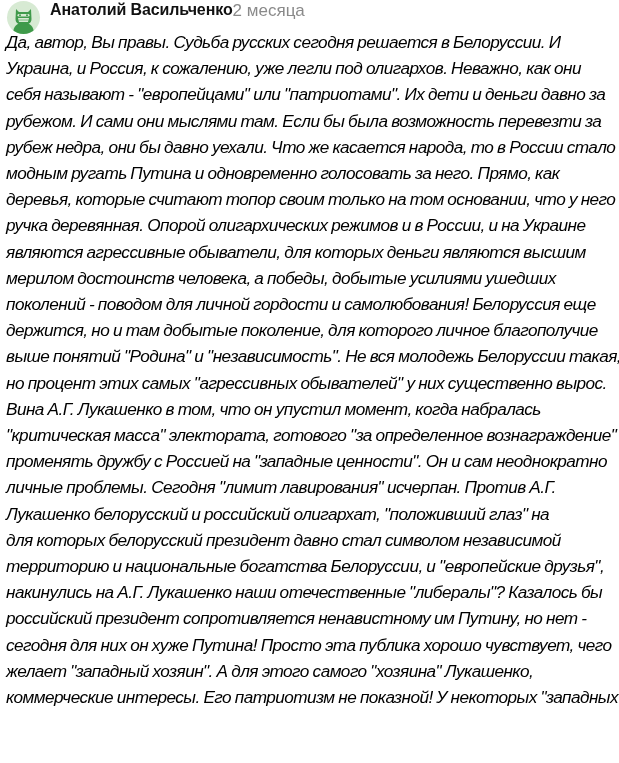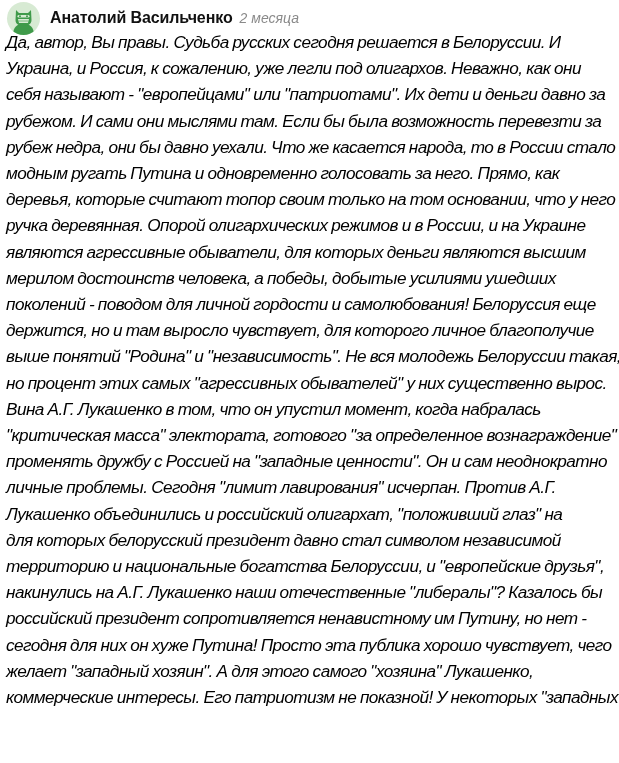--- a/index.html
+++ b/index.html
@@ -18,21 +18,20 @@
       position: relative;
       width: 619px;
       height: 763px;
     }
     .header {
       position: absolute;
       left: 7px;
       top: 1px;
       height: 34px;
       display: flex;
-      align-items: center;
     }
     .avatar {
       width: 33px;
       height: 33px;
       border-radius: 50%;
       background: #d7ead3;
       display: flex;
       align-items: center;
       justify-content: center;
       overflow: hidden;
@@ -40,24 +39,22 @@
     }
     .author {
       margin-left: 10px;
       font-weight: bold;
       font-size: 16px;
       color: #111111;
       cursor: pointer;
       letter-spacing: -0.1px;
     }
     .time {
-      margin-left: 7px;
-      font-size: 14px;
+      font-size: 17px;
       color: #8a8a8a;
-      font-style: italic;
     }
     .body-text {
       position: absolute;
       left: 6px;
       top: 29px;
       width: 612px;
       font-size: 17.2px;
       line-height: 26.2px;
       letter-spacing: -0.55px;
       word-spacing: -0.5px;
@@ -98,28 +95,28 @@
     <span class="line">Украина, и Россия, к сожалению, уже легли под олигархов. Неважно, как они</span>
     <span class="line">себя называют - "европейцами" или "патриотами". Их дети и деньги давно за</span>
     <span class="line">рубежом. И сами они мыслями там. Если бы была возможность перевезти за</span>
     <span class="line">рубеж недра, они бы давно уехали. Что же касается народа, то в России стало</span>
     <span class="line">модным ругать Путина и одновременно голосовать за него. Прямо, как</span>
     <span class="line">деревья, которые считают топор своим только на том основании, что у него</span>
     <span class="line">ручка деревянная. Опорой олигархических режимов и в России, и на Украине</span>
     <span class="line">являются агрессивные обыватели, для которых деньги являются высшим</span>
     <span class="line">мерилом достоинств человека, а победы, добытые усилиями ушедших</span>
     <span class="line">поколений - поводом для личной гордости и самолюбования! Белоруссия еще</span>
-    <span class="line">держится, но и там выросло чувствует, для которого личное благополучие</span>
+    <span class="line">держится, но и там добытые поколение, для которого личное благополучие</span>
     <span class="line">выше понятий "Родина" и "независимость". Не вся молодежь Белоруссии такая,</span>
     <span class="line">но процент этих самых "агрессивных обывателей" у них существенно вырос.</span>
     <span class="line">Вина А.Г. Лукашенко в том, что он упустил момент, когда набралась</span>
     <span class="line">"критическая масса" электората, готового "за определенное вознаграждение"</span>
     <span class="line">променять дружбу с Россией на "западные ценности". Он и сам неоднократно</span>
     <span class="line">личные проблемы. Сегодня "лимит лавирования" исчерпан. Против А.Г.</span>
-    <span class="line">Лукашенко объединились и российский олигархат, "положивший глаз" на</span>
+    <span class="line">Лукашенко белорусский и российский олигархат, "положивший глаз" на</span>
     <span class="line">для которых белорусский президент давно стал символом независимой</span>
     <span class="line">территорию и национальные богатства Белоруссии, и "европейские друзья",</span>
     <span class="line">накинулись на А.Г. Лукашенко наши отечественные "либералы"? Казалось бы</span>
     <span class="line">российский президент сопротивляется ненавистному им Путину, но нет -</span>
     <span class="line">сегодня для них он хуже Путина! Просто эта публика хорошо чувствует, чего</span>
     <span class="line">желает "западный хозяин". А для этого самого "хозяина" Лукашенко,</span>
     <span class="line">коммерческие интересы. Его патриотизм не показной! У некоторых "западных</span>
 
   </div>
 </div>

